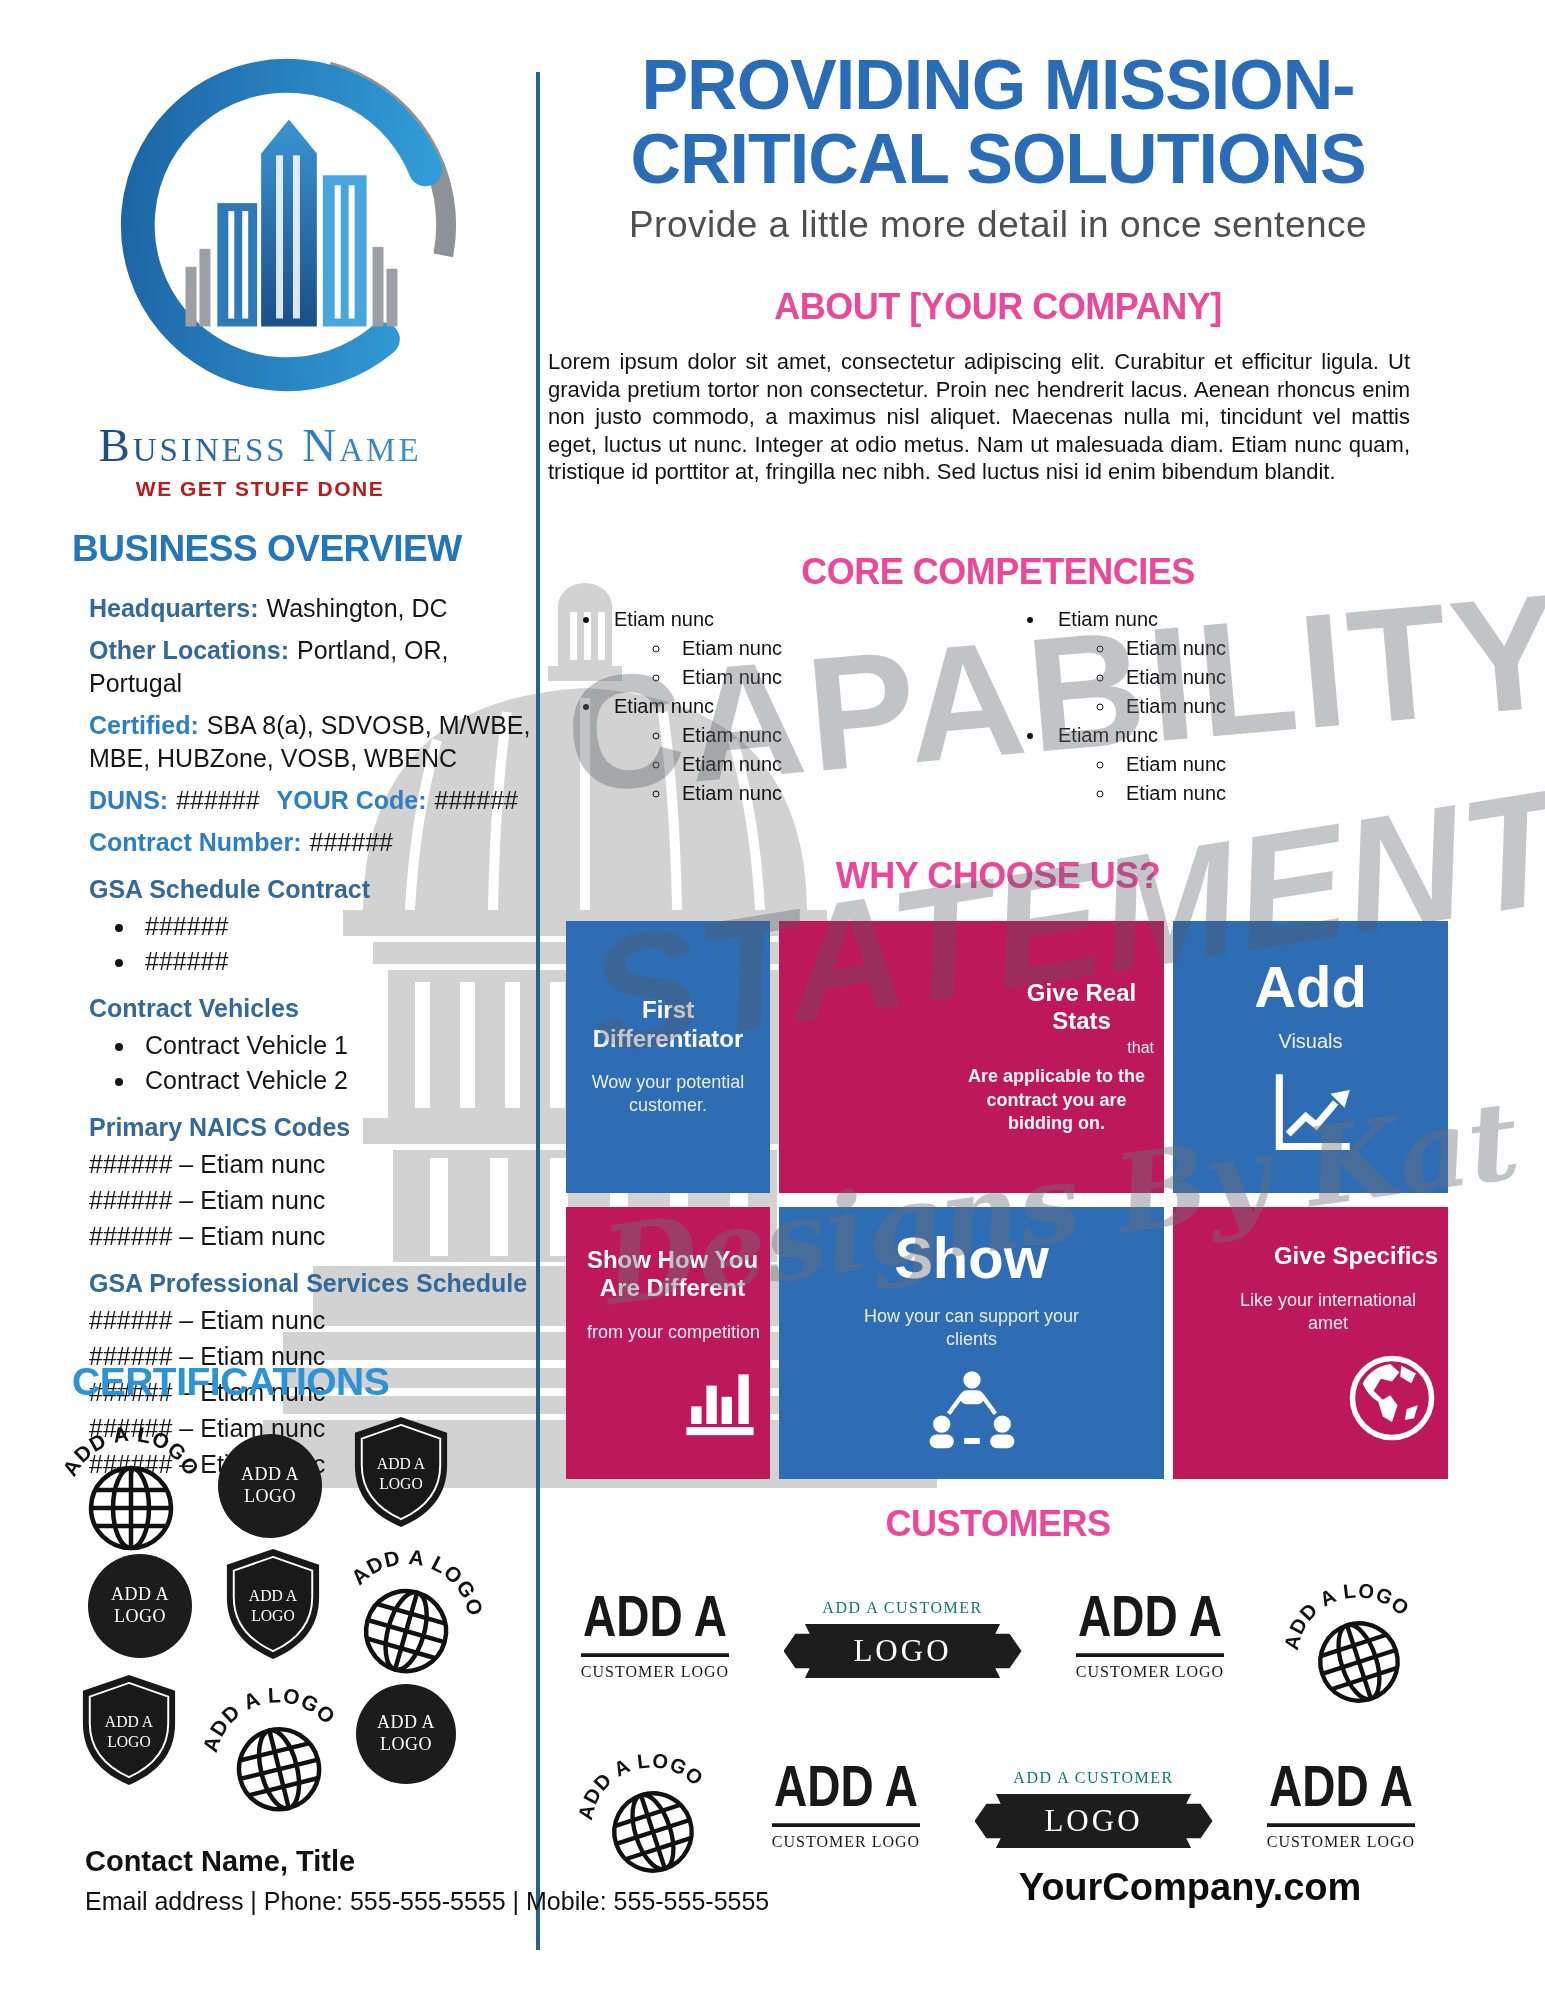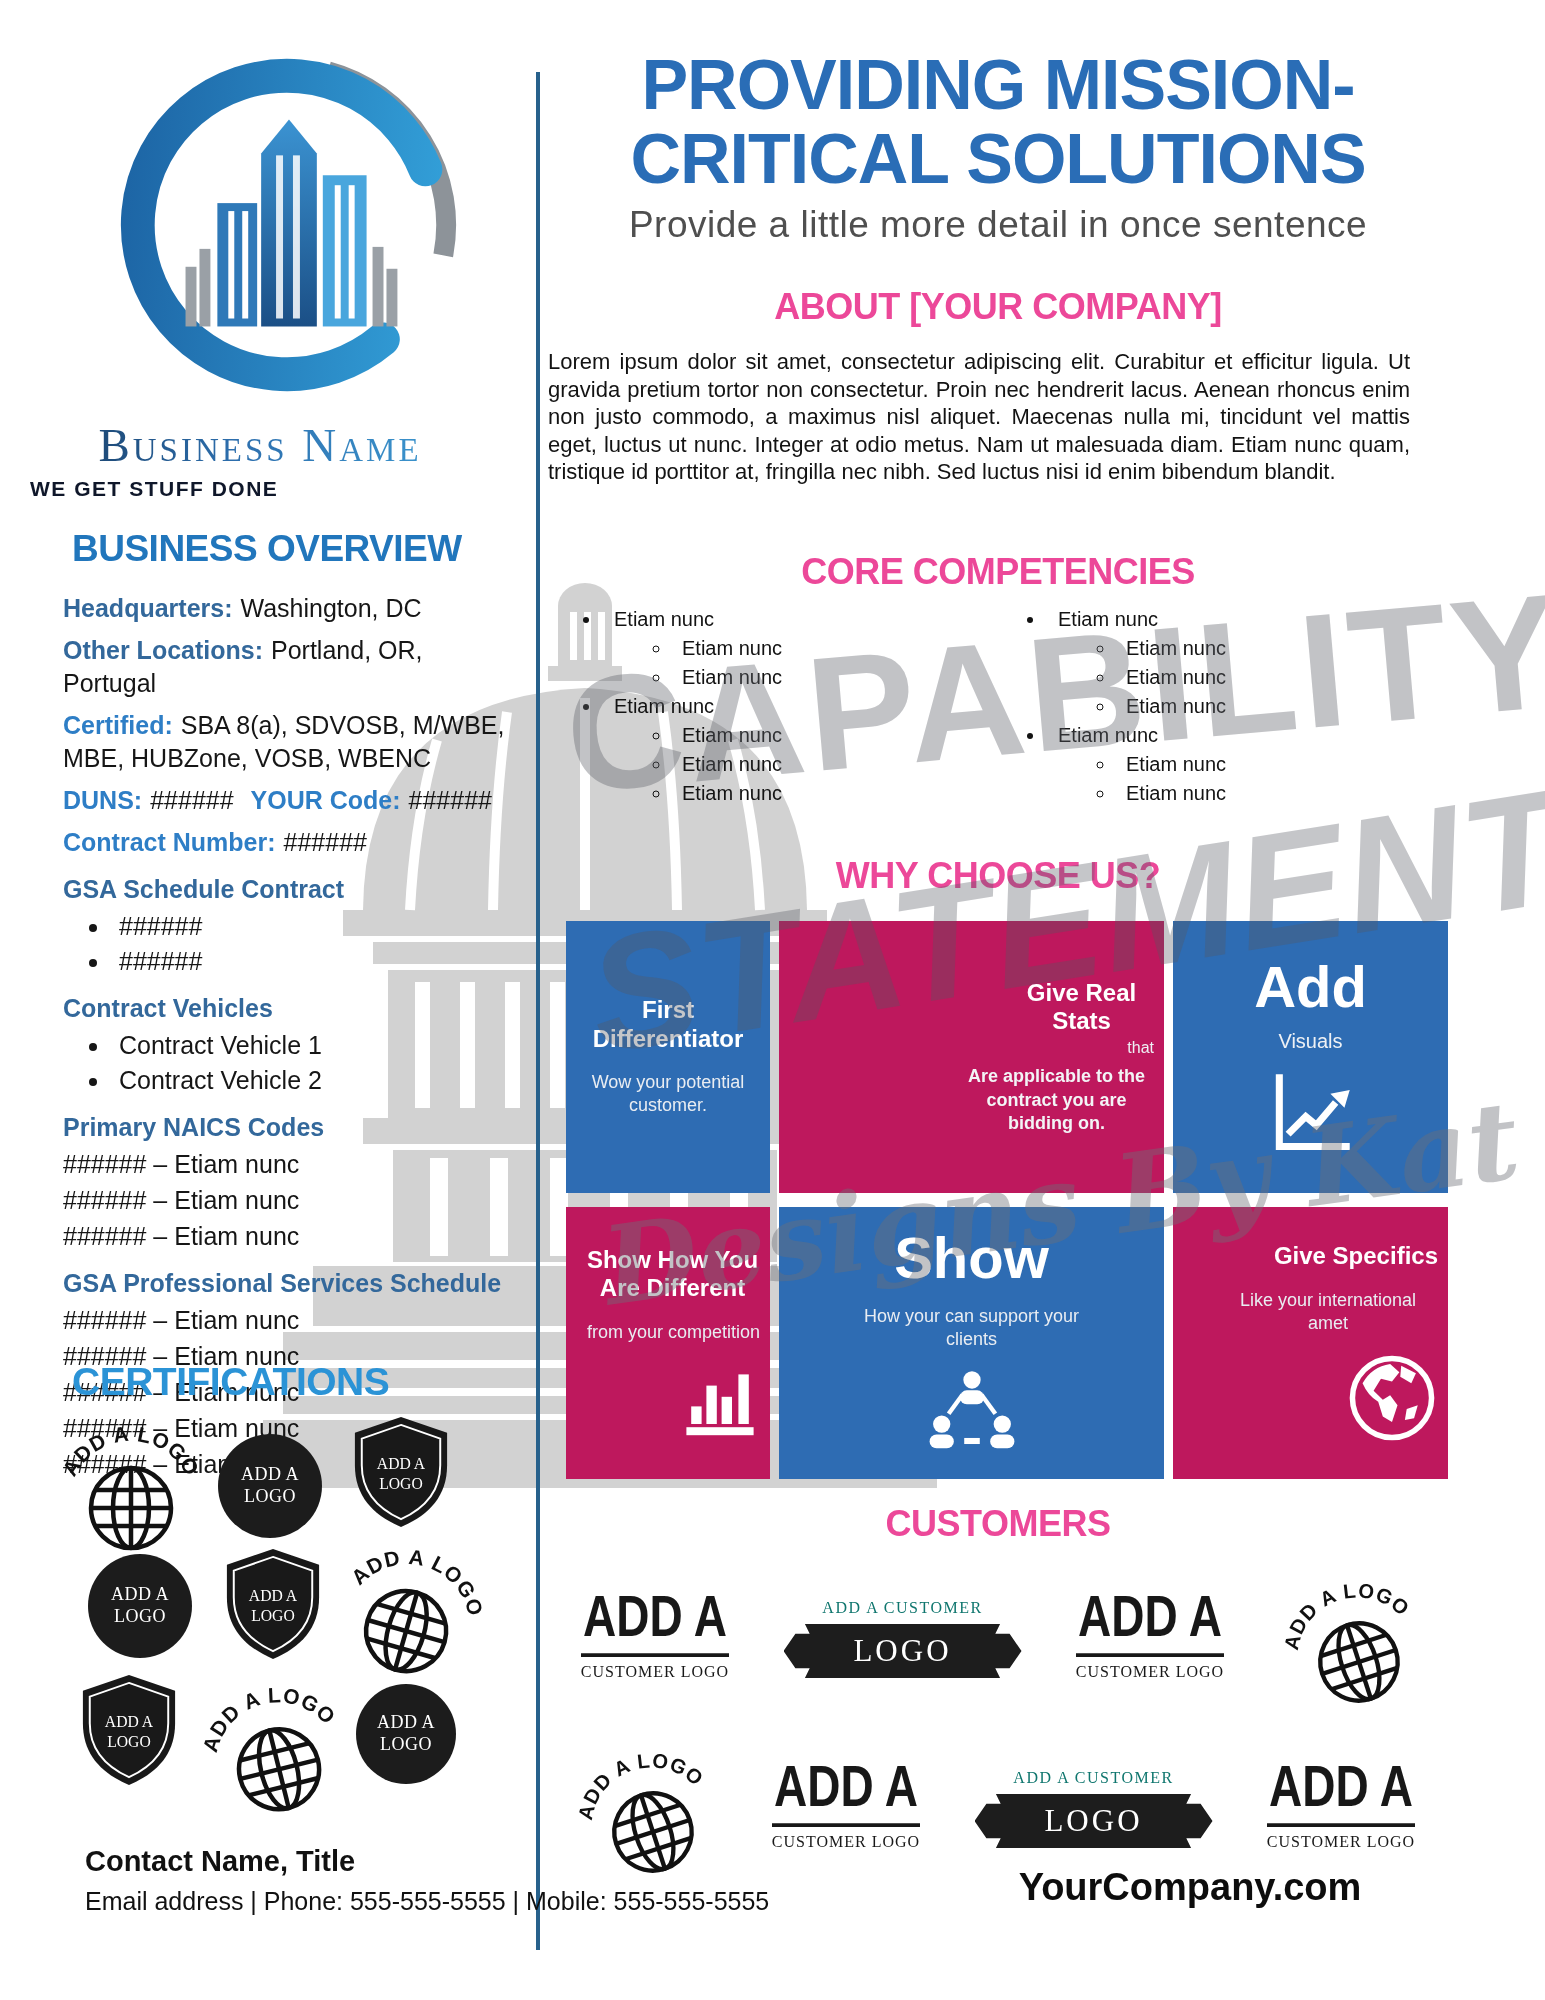--- a/index.html
+++ b/index.html
@@ -19,24 +19,24 @@
 
   
   .sidebar { position:absolute; left:0; top:0; width:548px; height:2000px; z-index:2; }
   .logo-svg { position:absolute; left:98px; top:36px; }
   .biz-name { position:absolute; left:30px; top:418px; width:460px; text-align:center;
               font-family:"Liberation Serif", serif; font-variant:small-caps; font-size:47px; letter-spacing:3px;
               color:#2d6ba6; }
   @supports (-webkit-background-clip:text) {
     .biz-name { background:linear-gradient(90deg,#17395f,#2d6fae 45%,#3f9fd6); -webkit-background-clip:text; color:transparent; }
   }
-  .tagline { position:absolute; left:30px; top:477px; width:460px; text-align:left;
-             font-size:21px; font-weight:bold; letter-spacing:1.5px; color:#0f172a; }
+  .tagline { position:absolute; left:30px; top:477px; width:460px; text-align:center;
+             font-size:21px; font-weight:bold; letter-spacing:1.5px; color:#b91c1c; }
   .overview-h { position:absolute; left:72px; top:528px; font-size:37px; font-weight:bold; letter-spacing:-0.5px; color:#2176bc; }
-  .sb-fields { position:absolute; left:63px; top:592px; width:452px; font-size:25px; color:#161616; line-height:1.32; }
+  .sb-fields { position:absolute; left:89px; top:592px; width:452px; font-size:25px; color:#161616; line-height:1.32; }
   .sb-line { margin-bottom:9px; }
   .lbl { font-weight:bold; color:#33689b; margin-right:8px; }
   .lbl.bright { color:#2e7ec6; }
   .sb-subhead { font-weight:bold; color:#33689b; margin:14px 0 4px 0; }
   .sb-ul { list-style:disc; margin-left:48px; }
   .sb-ul li { padding-left:8px; margin-bottom:2px; }
   .plain-line { margin-bottom:3px; }
   .cert-h { position:absolute; left:72px; top:1360px; font-size:39px; font-weight:bold; letter-spacing:-0.5px; color:#2b93d6; }
   .badges { position:absolute; left:50px; top:1412px; width:445px; height:420px; }
   .badge { position:absolute; }

